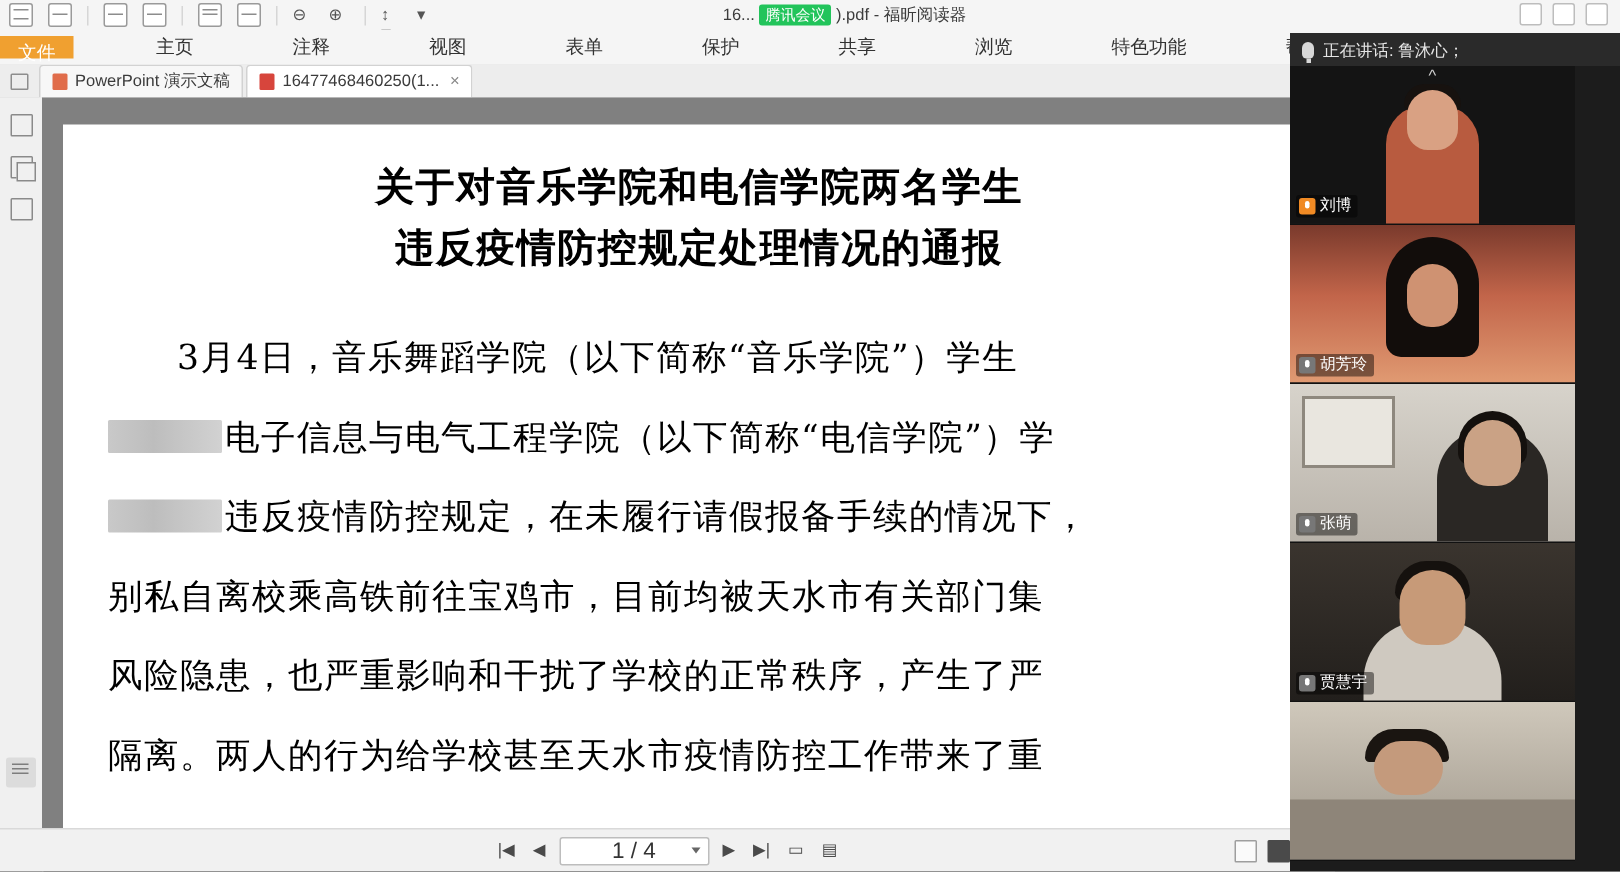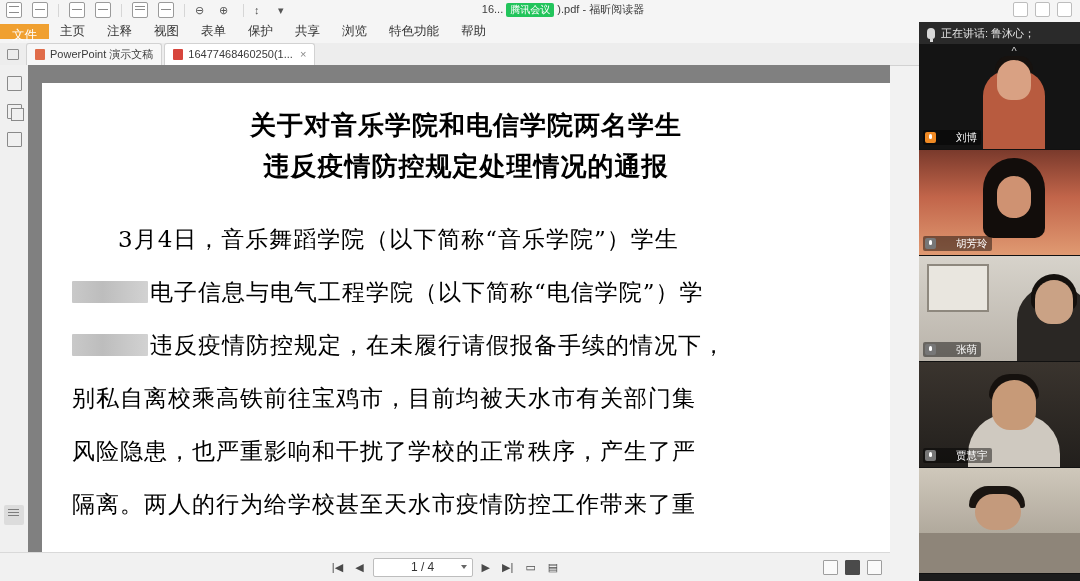--- a/index.html
+++ b/index.html
@@ -115,20 +115,21 @@
     height: 15px;
     line-height: 23px;
     padding: 0 12px;
     font-size: 12.5px;
   }
   .menu-item {
     font-size: 12.5px;
     color: #333;
     padding: 0 11px;
     line-height: 23px;
+    margin-left: 44px;
   }
 
   
   .tabbar {
     position: absolute;
     top: 43px; left: 0;
     width: 1080px; height: 22px;
     background: #ededed;
     border-bottom: 1px solid #d2d2d2;
     display: flex;
@@ -290,21 +291,21 @@
     font-size: 11px;
     padding: 0 3px;
     line-height: 14px;
   }
   .page-box {
     width: 98px;
     height: 17px;
     border: 1px solid #bdbdbd;
     background: #fff;
     border-radius: 2px;
-    font-size: 12px;
+    font-size: 15px;
     color: #333;
     display: flex;
     align-items: center;
     justify-content: center;
     position: relative;
   }
   .page-box .caret {
     position: absolute;
     right: 5px;
     width: 0; height: 0;
@@ -324,21 +325,21 @@
     border: 1px solid #9e9e9e;
     border-radius: 1px;
     background: #fafafa;
   }
   .sb-sq.dark { background: #4a4a4a; border-color:#4a4a4a; }
 
   
   .meetpanel {
     position: absolute;
     top: 22px; right: 0;
-    width: 161px;
+    width: 220px;
     bottom: 0;
     background: #1c1c1c;
   }
   .speaker-bar {
     height: 22px;
     background: #2a2a2a;
     display: flex;
     align-items: center;
     gap: 6px;
     padding: 0 8px;
@@ -371,21 +372,21 @@
     width: 190px;
     height: 105px;
     overflow: hidden;
     border-bottom: 1px solid #111;
   }
   .tile .name {
     position: absolute;
     left: 4px; bottom: 4px;
     display: flex;
     align-items: center;
-    gap: 20px;
+    gap: 3px;
     background: rgba(0,0,0,.45);
     padding: 1px 4px 1px 2px;
     border-radius: 2px;
     color: #fff;
     font-size: 10.5px;
     line-height: 13px;
   }
   .name-mic {
     width: 11px; height: 11px;
     background: #f08a24;

